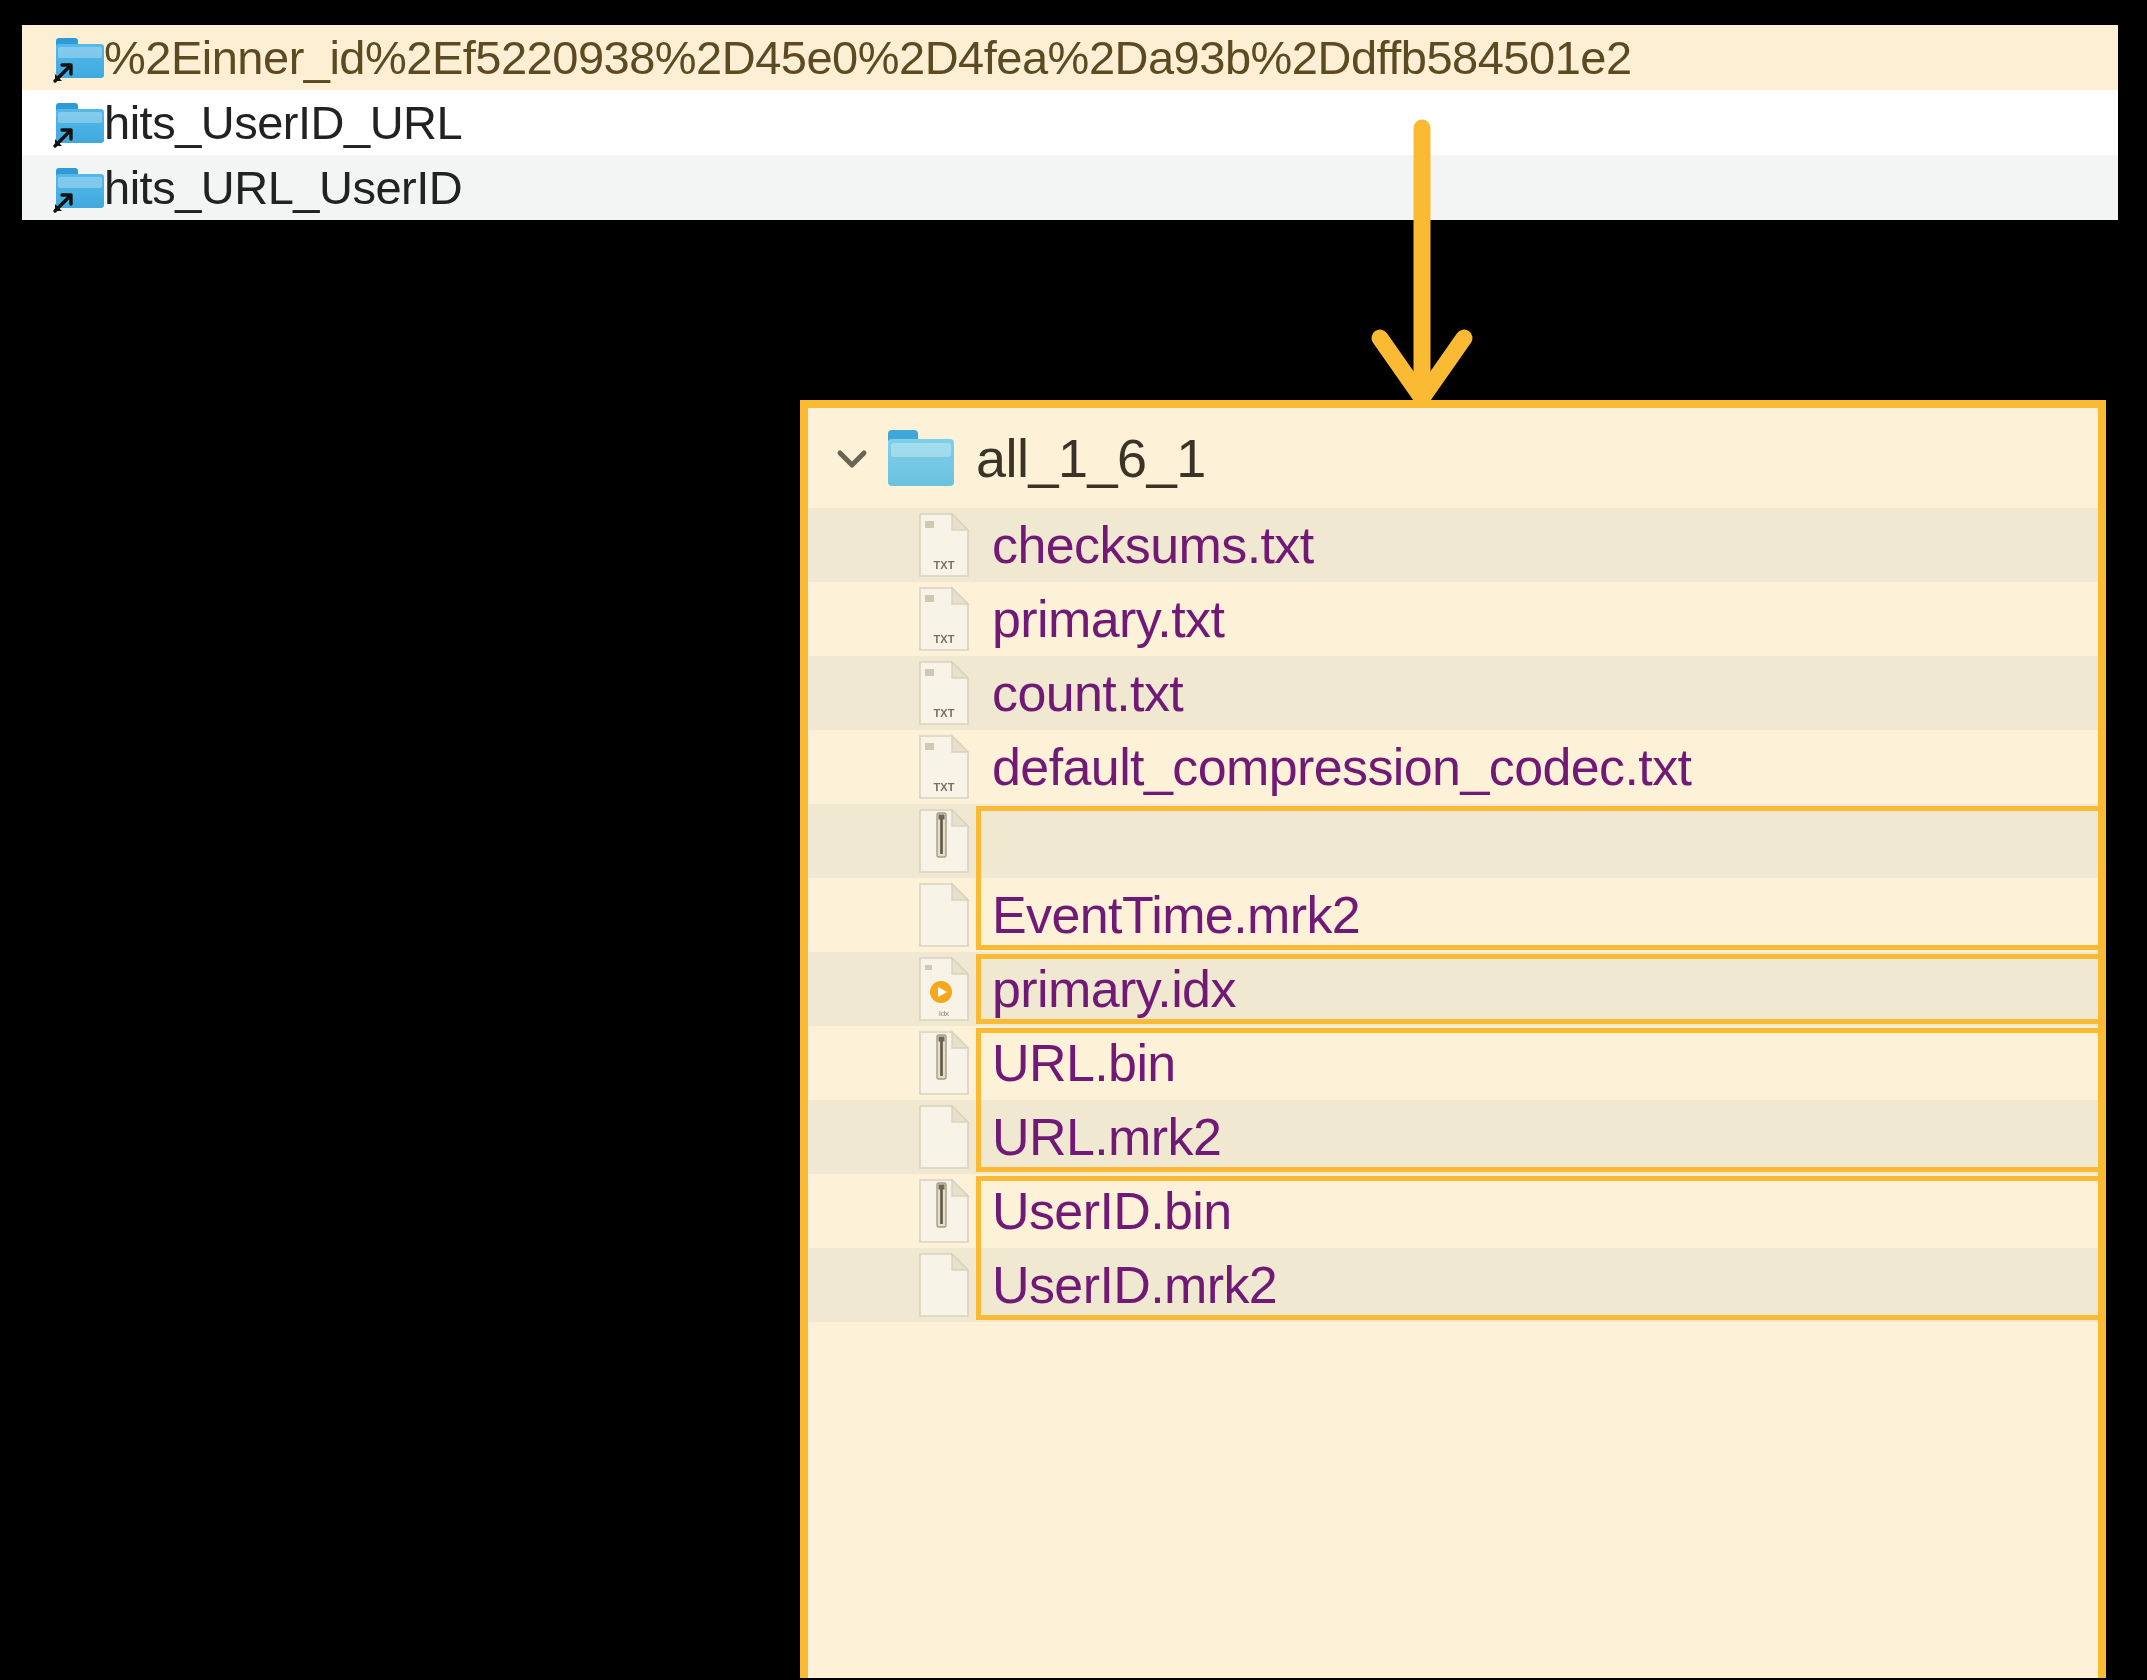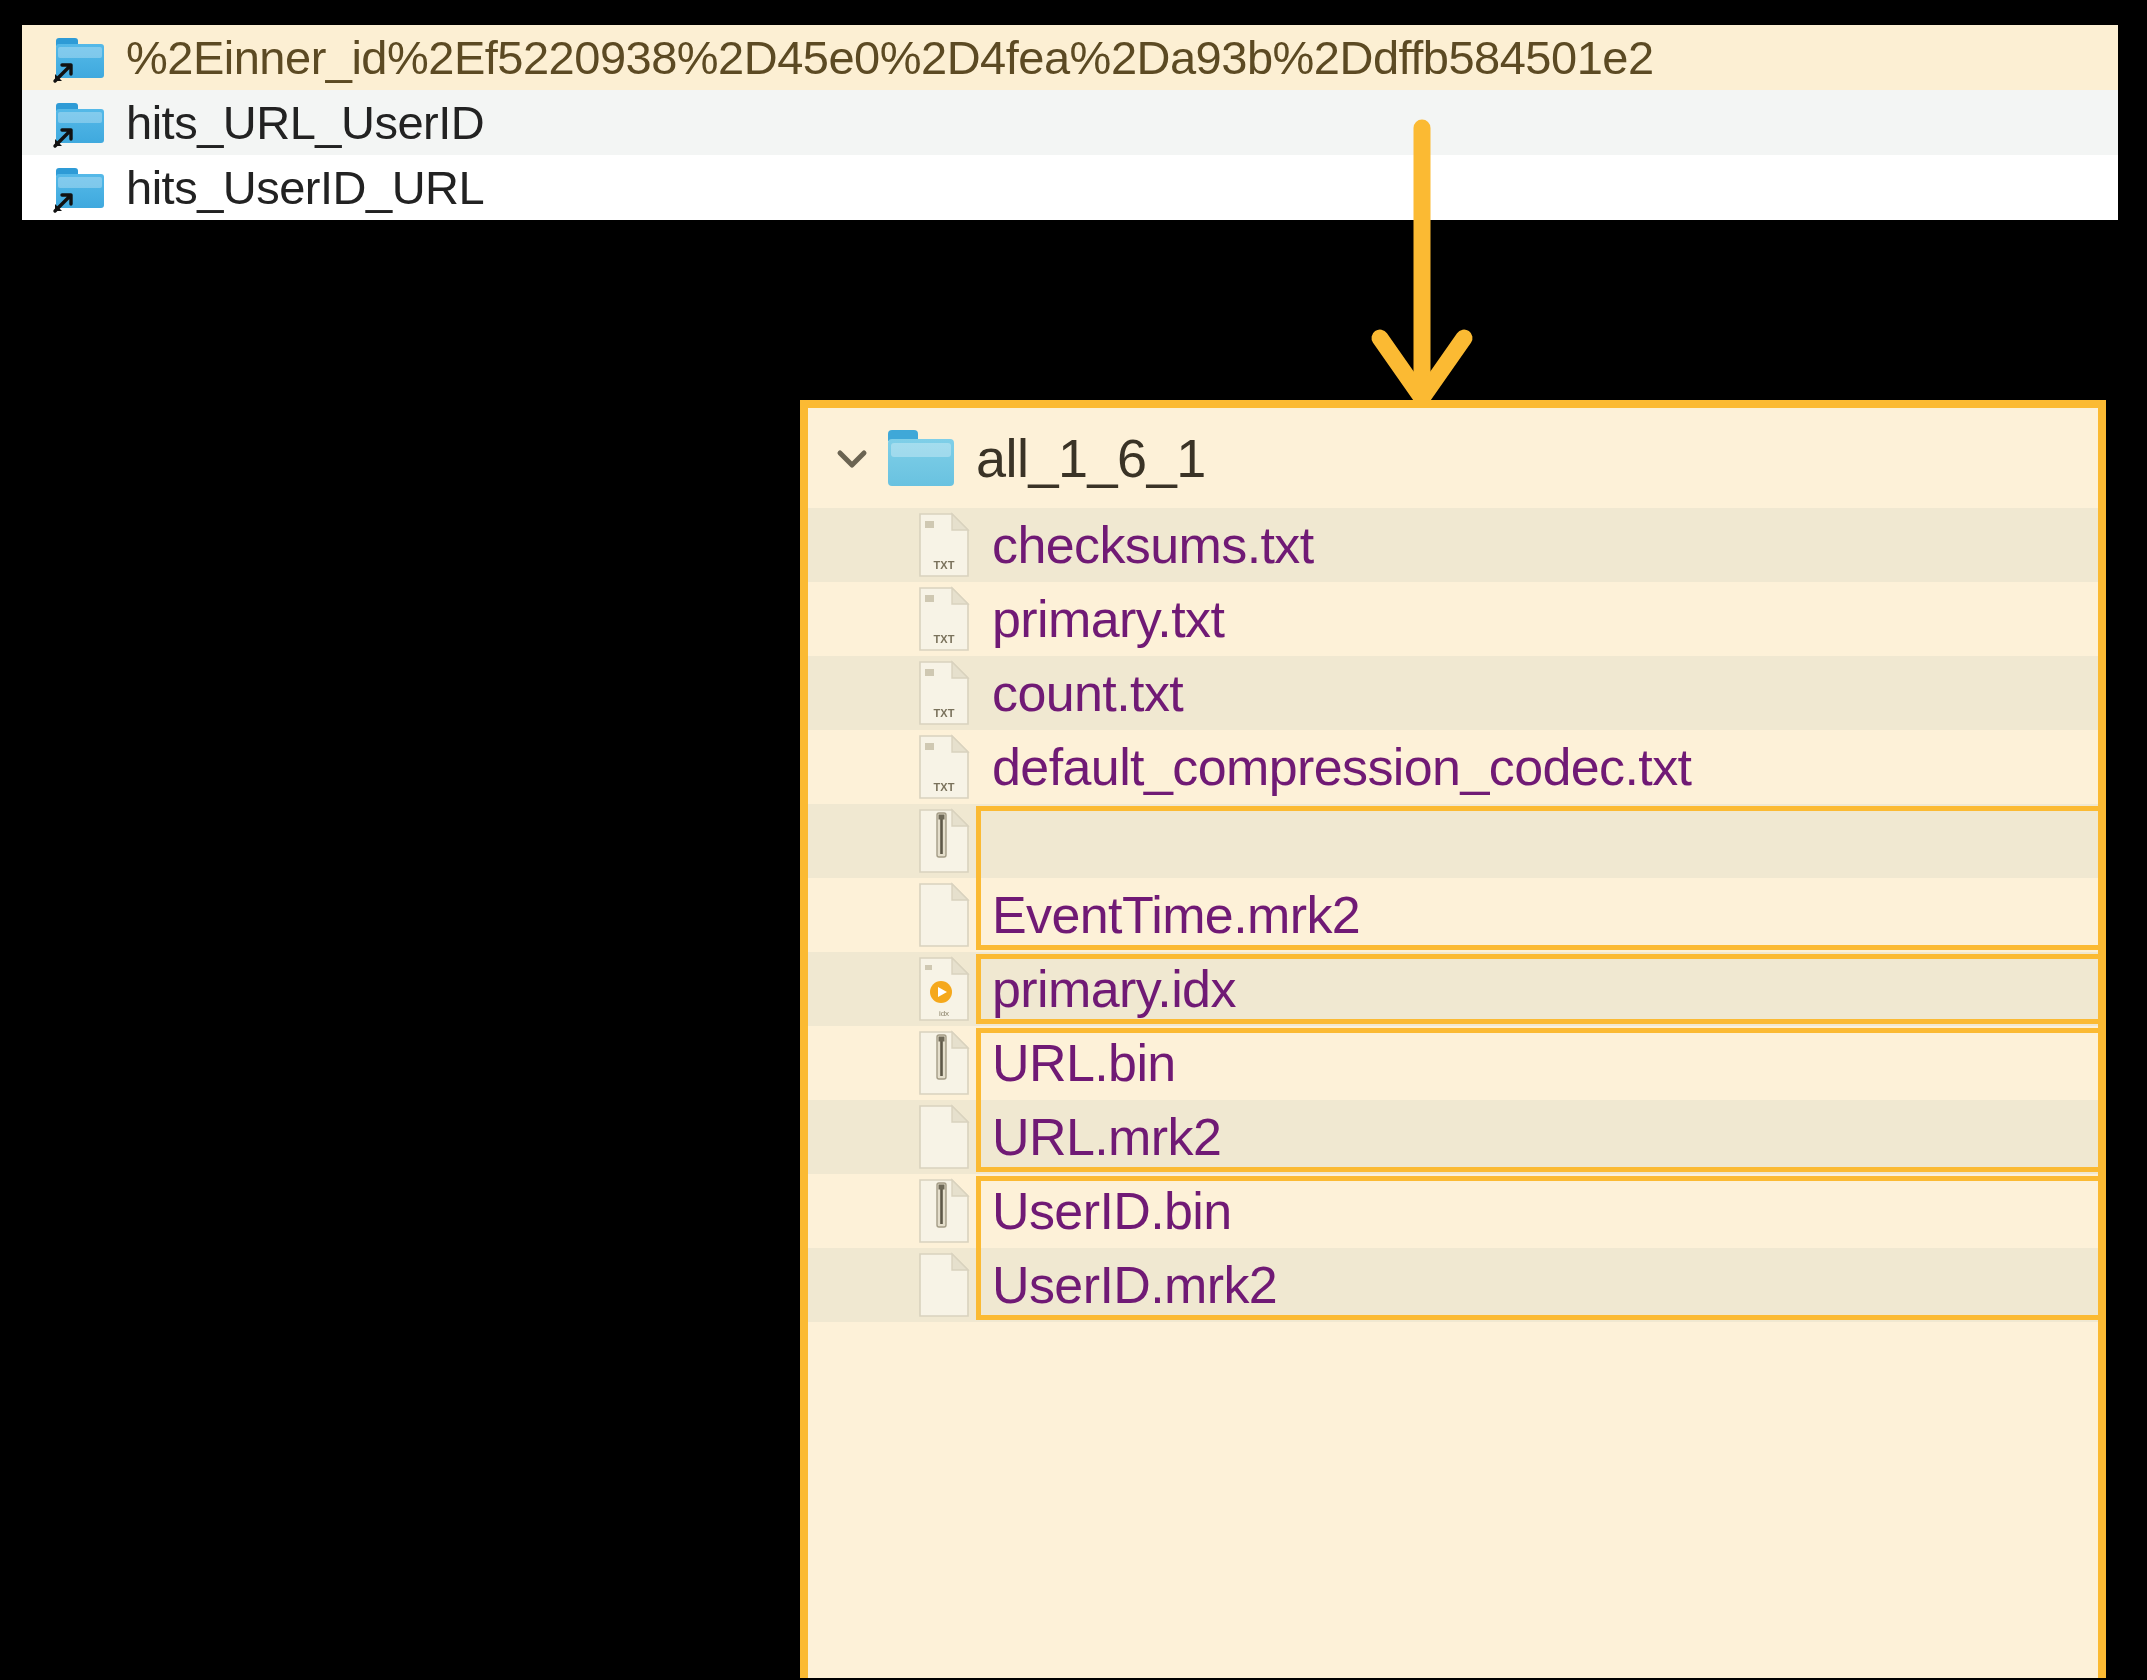--- a/index.html
+++ b/index.html
@@ -37,21 +37,20 @@
     padding-left: 34px;
     white-space: nowrap;
   }
   .tree-row.sel      { background: #FCEFD3; }
   .tree-row.alt      { background: #F3F5F4; }
   .tree-row.plain    { background: #ffffff; }
 
   .tree-label {
     font-size: 47px;
     letter-spacing: -0.5px;
-    margin-left: 22px;
     line-height: 1;
   }
   .tree-row.sel .tree-label { color: #5C4A23; }
   .tree-row.alt .tree-label,
   .tree-row.plain .tree-label { color: #222222; }
 
   
   .folder-blue {
     position: relative;
     width: 48px;
@@ -183,43 +182,43 @@
           <span class="tab"></span>
           <span class="body"></span>
           <span class="shine"></span>
           <svg class="arrow" viewBox="0 0 26 26">
             <path d="M3 23 L19 7 M19 7 L19 16 M19 7 L10 7" stroke="#111" stroke-width="3.4" fill="none" stroke-linecap="round" stroke-linejoin="round"></path>
             <path d="M3 23 L10 23 L3 16 Z" fill="#111"></path>
           </svg>
         </span>
         <span class="tree-label">%2Einner_id%2Ef5220938%2D45e0%2D4fea%2Da93b%2Ddffb584501e2</span>
       </div>
+      <div class="tree-row plain">
+        <span class="folder-blue">
+          <span class="tab"></span>
+          <span class="body"></span>
+          <span class="shine"></span>
+          <svg class="arrow" viewBox="0 0 26 26">
+            <path d="M3 23 L19 7 M19 7 L19 16 M19 7 L10 7" stroke="#111" stroke-width="3.4" fill="none" stroke-linecap="round" stroke-linejoin="round"></path>
+            <path d="M3 23 L10 23 L3 16 Z" fill="#111"></path>
+          </svg>
+        </span>
+        <span class="tree-label">hits_UserID_URL</span>
+      </div>
       <div class="tree-row alt">
         <span class="folder-blue">
           <span class="tab"></span>
           <span class="body"></span>
           <span class="shine"></span>
           <svg class="arrow" viewBox="0 0 26 26">
             <path d="M3 23 L19 7 M19 7 L19 16 M19 7 L10 7" stroke="#111" stroke-width="3.4" fill="none" stroke-linecap="round" stroke-linejoin="round"></path>
             <path d="M3 23 L10 23 L3 16 Z" fill="#111"></path>
           </svg>
         </span>
         <span class="tree-label">hits_URL_UserID</span>
-      </div>
-      <div class="tree-row plain">
-        <span class="folder-blue">
-          <span class="tab"></span>
-          <span class="body"></span>
-          <span class="shine"></span>
-          <svg class="arrow" viewBox="0 0 26 26">
-            <path d="M3 23 L19 7 M19 7 L19 16 M19 7 L10 7" stroke="#111" stroke-width="3.4" fill="none" stroke-linecap="round" stroke-linejoin="round"></path>
-            <path d="M3 23 L10 23 L3 16 Z" fill="#111"></path>
-          </svg>
-        </span>
-        <span class="tree-label">hits_UserID_URL</span>
       </div>
     </div>
 
   <svg id="connector" viewBox="0 0 220 350">
     <g stroke="#FBBA33" stroke-width="17" fill="none" stroke-linecap="round" stroke-linejoin="round">
       <line x1="82" y1="48" x2="82" y2="312"></line>
       <path d="M 40 258 L 82 318 L 124 258"></path>
     </g>
   </svg>
 

